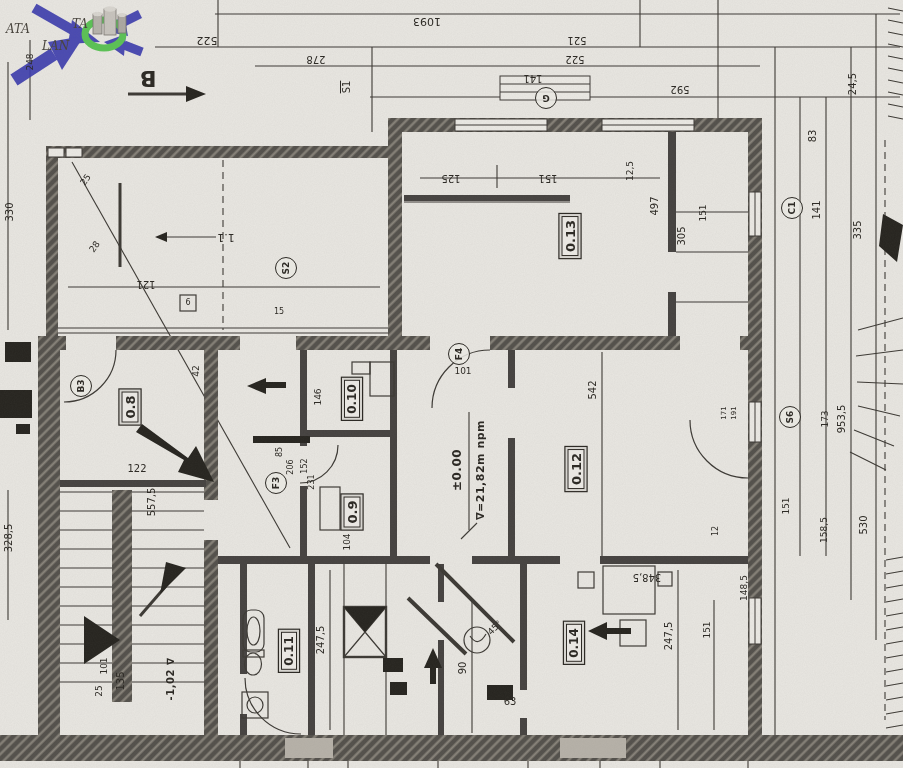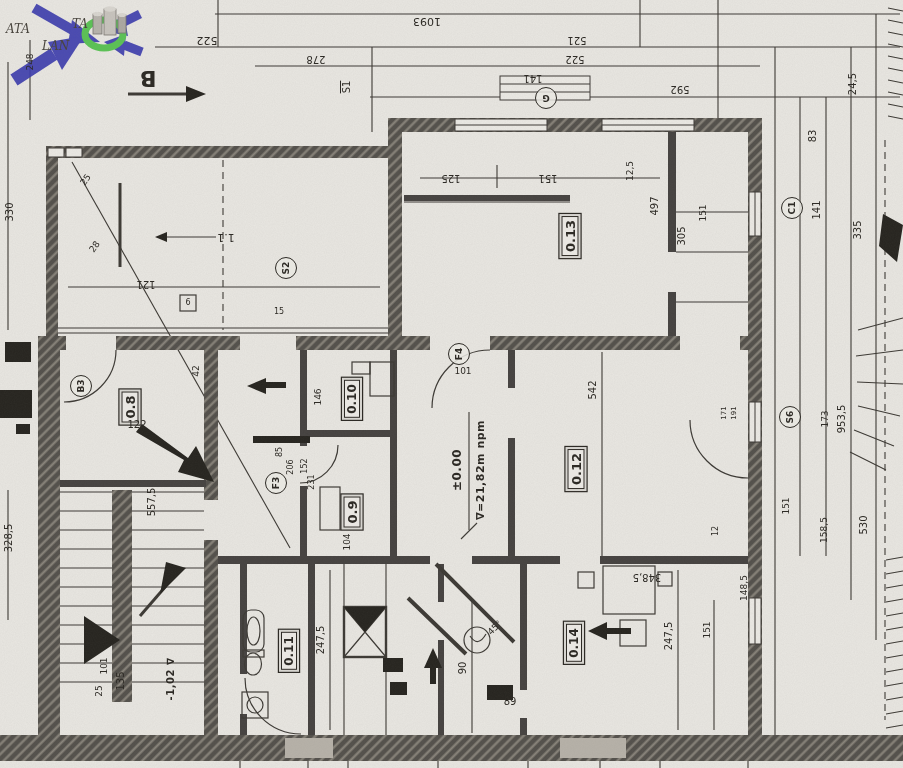--- a/index.html
+++ b/index.html
@@ -213,21 +213,21 @@
       <div class="ann" style="left: 226px; top: 237px; font-size: 11px; transform: translate(-50%, -50%) rotate(180deg);">1.1</div>
       <div class="ann" style="left: 146px; top: 284px; font-size: 10px; transform: translate(-50%, -50%) rotate(180deg);">121</div>
       <div class="ann" style="left: 86px; top: 180px; font-size: 9px; transform: translate(-50%, -50%) rotate(-55deg);">25</div>
       <div class="ann" style="left: 95px; top: 247px; font-size: 9px; transform: translate(-50%, -50%) rotate(-55deg);">28</div>
       <div class="ann circ" style="left: 286px; top: 268px; font-size: 9px; transform: translate(-50%, -50%) rotate(-90deg);">S2</div>
       <div class="ann" style="left: 188px; top: 303px; font-size: 8px; transform: translate(-50%, -50%) rotate(0deg);">6</div>
       <div class="ann" style="left: 279px; top: 312px; font-size: 8px; transform: translate(-50%, -50%) rotate(0deg);">15</div>
       <div class="ann circ" style="left: 81px; top: 386px; font-size: 9px; transform: translate(-50%, -50%) rotate(-90deg);">B3</div>
       <div class="ann box" style="left: 130px; top: 407px; font-size: 13px; transform: translate(-50%, -50%) rotate(-90deg);">0.8</div>
       <div class="ann" style="left: 196px; top: 371px; font-size: 9px; transform: translate(-50%, -50%) rotate(-90deg);">42</div>
-      <div class="ann" style="left: 137px; top: 425px; font-size: 10px; transform: translate(-50%, -50%) rotate(0deg);">122</div>
+      <div class="ann" style="left: 137px; top: 469px; font-size: 10px; transform: translate(-50%, -50%) rotate(0deg);">122</div>
       <div class="ann circ" style="left: 546px; top: 98px; font-size: 9px; transform: translate(-50%, -50%) rotate(180deg);">G</div>
       <div class="ann circ" style="left: 792px; top: 208px; font-size: 9px; transform: translate(-50%, -50%) rotate(-90deg);">C1</div>
       <div class="ann circ" style="left: 790px; top: 417px; font-size: 9px; transform: translate(-50%, -50%) rotate(-90deg);">S6</div>
       <div class="ann circ" style="left: 459px; top: 354px; font-size: 9px; transform: translate(-50%, -50%) rotate(-90deg);">F4</div>
       <div class="ann circ" style="left: 276px; top: 483px; font-size: 9px; transform: translate(-50%, -50%) rotate(-90deg);">F3</div>
       <div class="ann" style="left: 463px; top: 371px; font-size: 9px; transform: translate(-50%, -50%) rotate(0deg);">101</div>
       <div class="ann box" style="left: 352px; top: 399px; font-size: 12px; transform: translate(-50%, -50%) rotate(-90deg);">0.10</div>
       <div class="ann box" style="left: 352px; top: 512px; font-size: 13px; transform: translate(-50%, -50%) rotate(-90deg);">0.9</div>
       <div class="ann" style="left: 318px; top: 397px; font-size: 9px; transform: translate(-50%, -50%) rotate(-90deg);">146</div>
       <div class="ann" style="left: 280px; top: 452px; font-size: 8px; transform: translate(-50%, -50%) rotate(-90deg);">85</div>
@@ -242,21 +242,21 @@
       <div class="ann" style="left: 152px; top: 502px; font-size: 10px; transform: translate(-50%, -50%) rotate(-90deg);">557,5</div>
       <div class="ann" style="left: 9px; top: 538px; font-size: 10px; transform: translate(-50%, -50%) rotate(-90deg);">328,5</div>
       <div class="ann" style="left: 121px; top: 681px; font-size: 10px; transform: translate(-50%, -50%) rotate(-90deg);">135</div>
       <div class="ann" style="left: 99px; top: 691px; font-size: 9px; transform: translate(-50%, -50%) rotate(-90deg);">25</div>
       <div class="ann" style="left: 104px; top: 666px; font-size: 9px; transform: translate(-50%, -50%) rotate(-90deg);">101</div>
       <div class="ann lvl" style="left: 171px; top: 679px; font-size: 10px; transform: translate(-50%, -50%) rotate(-90deg);">-1,02 ∇</div>
       <div class="ann box" style="left: 289px; top: 651px; font-size: 12px; transform: translate(-50%, -50%) rotate(-90deg);">0.11</div>
       <div class="ann" style="left: 321px; top: 640px; font-size: 10px; transform: translate(-50%, -50%) rotate(-90deg);">247,5</div>
       <div class="ann" style="left: 463px; top: 668px; font-size: 10px; transform: translate(-50%, -50%) rotate(-90deg);">90</div>
       <div class="ann" style="left: 495px; top: 628px; font-size: 9px; transform: translate(-50%, -50%) rotate(-45deg);">45°</div>
-      <div class="ann" style="left: 510px; top: 702px; font-size: 10px; transform: translate(-50%, -50%) rotate(0deg);">89</div>
+      <div class="ann" style="left: 510px; top: 702px; font-size: 10px; transform: translate(-50%, -50%) rotate(0deg);">63</div>
       <div class="ann box" style="left: 574px; top: 643px; font-size: 12px; transform: translate(-50%, -50%) rotate(-90deg);">0.14</div>
       <div class="ann" style="left: 647px; top: 577px; font-size: 10px; transform: translate(-50%, -50%) rotate(180deg);">348,5</div>
       <div class="ann" style="left: 669px; top: 636px; font-size: 10px; transform: translate(-50%, -50%) rotate(-90deg);">247,5</div>
       <div class="ann" style="left: 707px; top: 630px; font-size: 9px; transform: translate(-50%, -50%) rotate(-90deg);">151</div>
       <div class="ann" style="left: 744px; top: 588px; font-size: 9px; transform: translate(-50%, -50%) rotate(-90deg);">148,5</div>
       <div class="ann" style="left: 724px; top: 413px; font-size: 7px; transform: translate(-50%, -50%) rotate(-90deg);">171</div>
       <div class="ann" style="left: 734px; top: 413px; font-size: 7px; transform: translate(-50%, -50%) rotate(-90deg);">191</div>
       <div class="ann" style="left: 716px; top: 531px; font-size: 8px; transform: translate(-50%, -50%) rotate(-90deg);">12</div>
       <div class="ann" style="left: 842px; top: 419px; font-size: 10px; transform: translate(-50%, -50%) rotate(-90deg);">953,5</div>
       <div class="ann" style="left: 825px; top: 419px; font-size: 9px; transform: translate(-50%, -50%) rotate(-90deg);">173</div>

